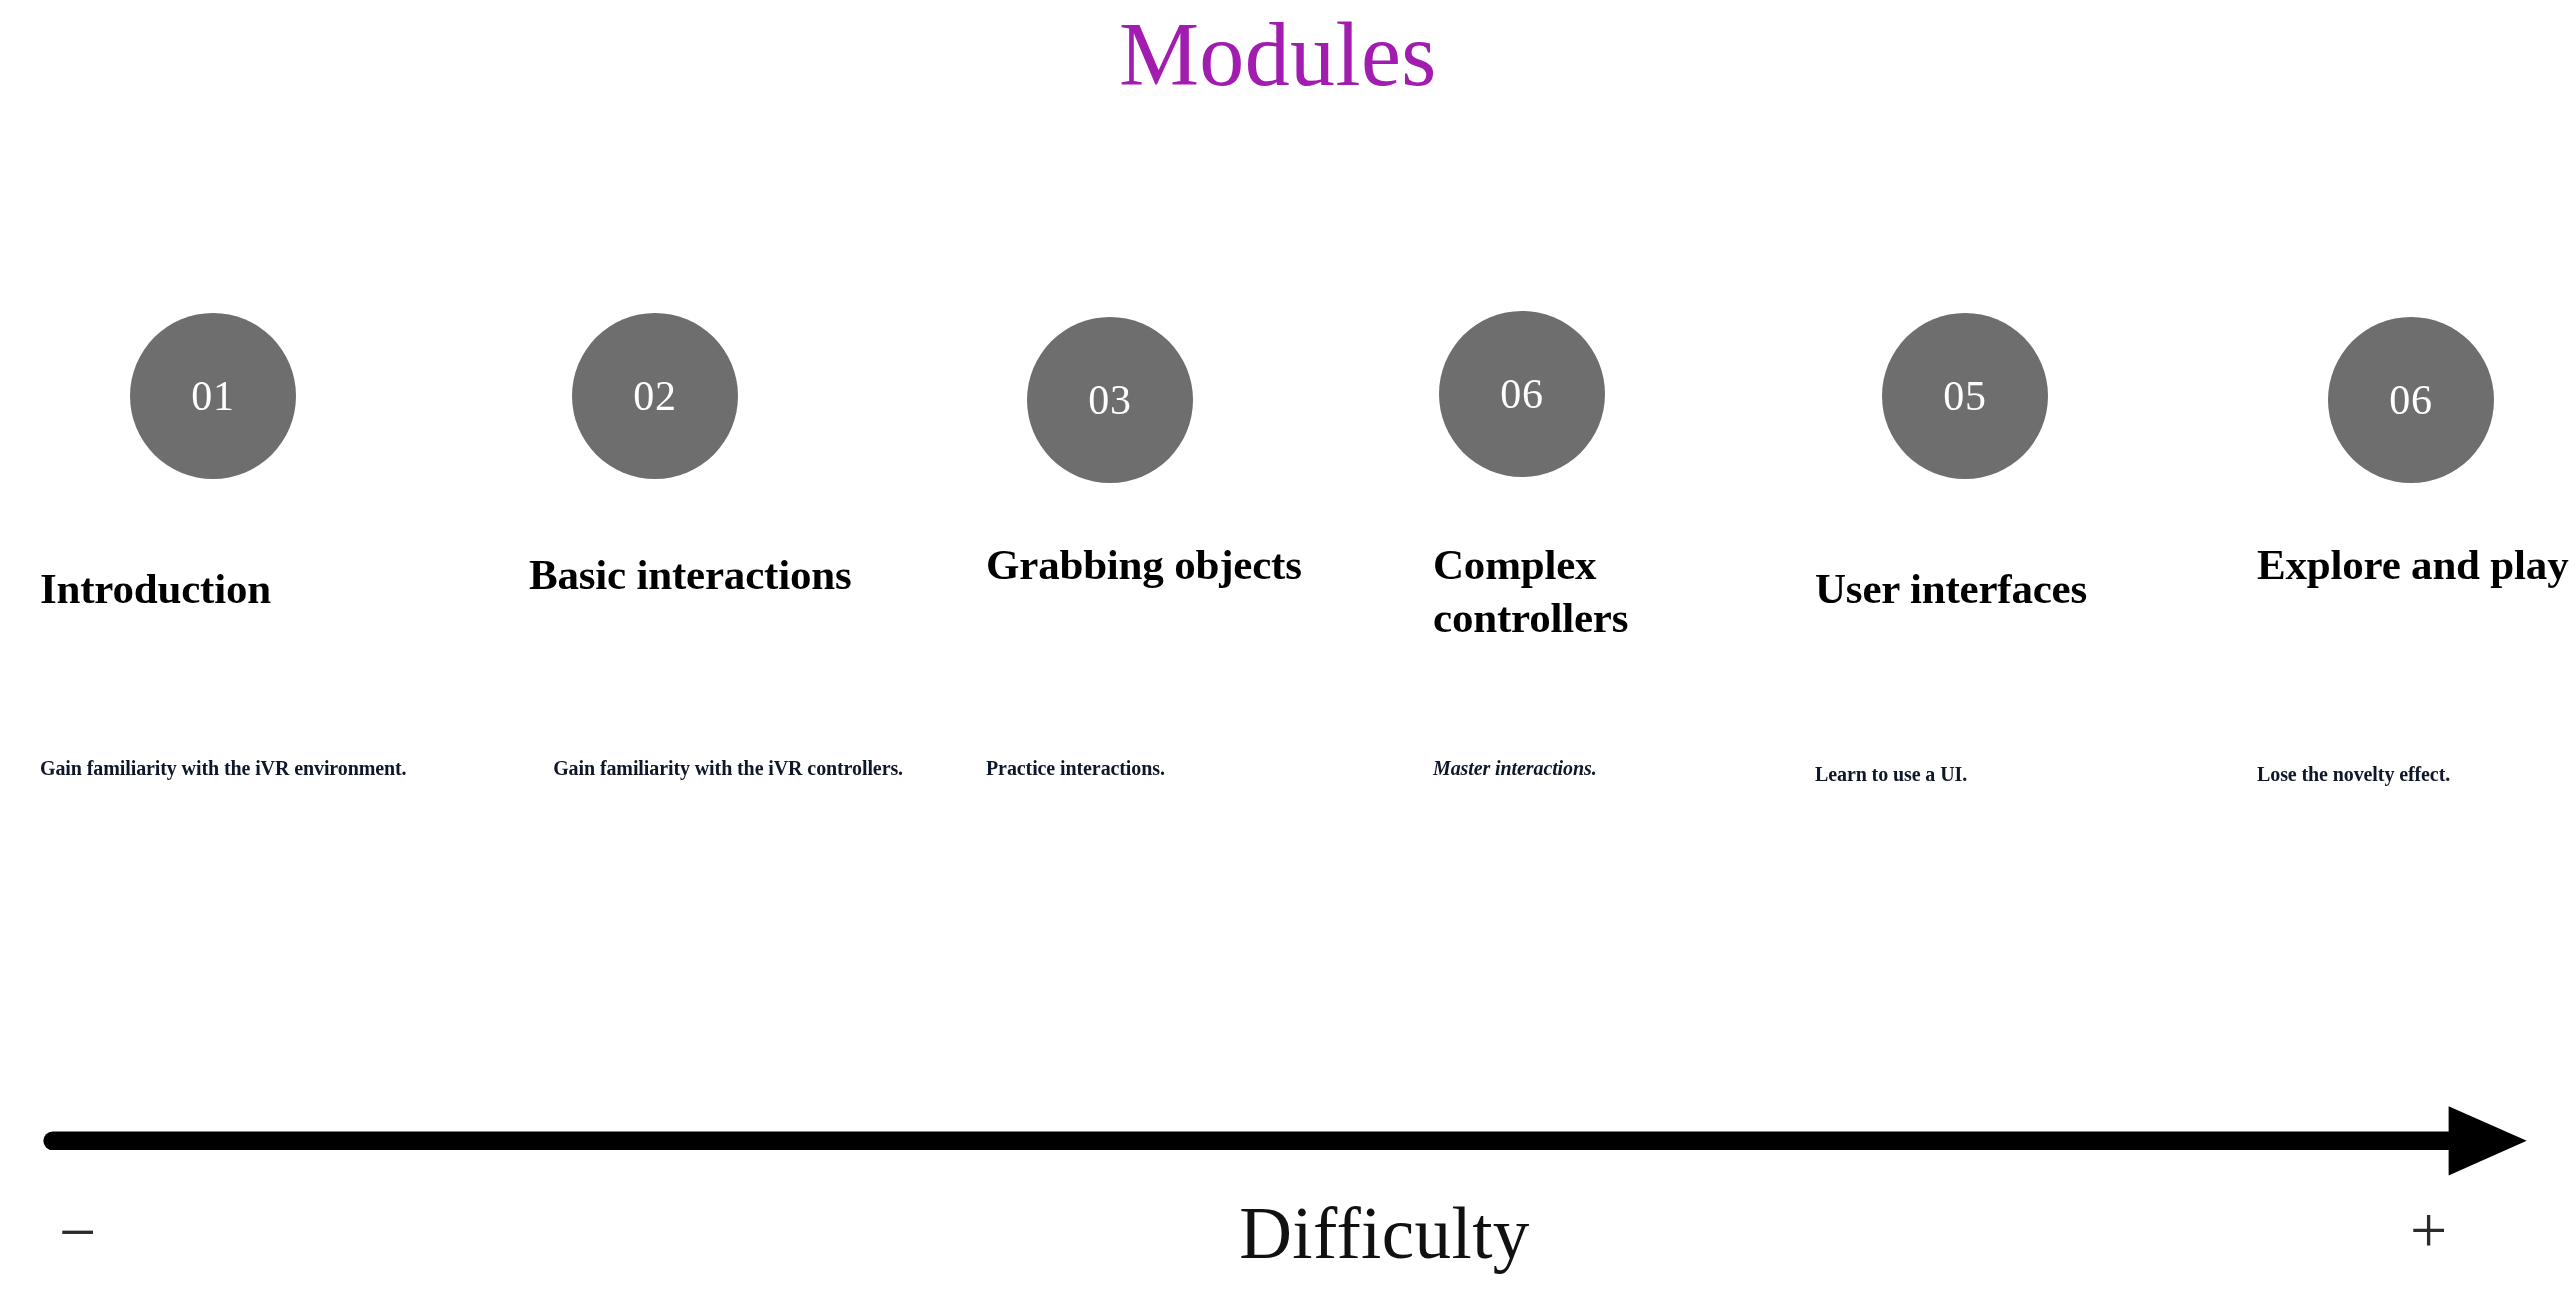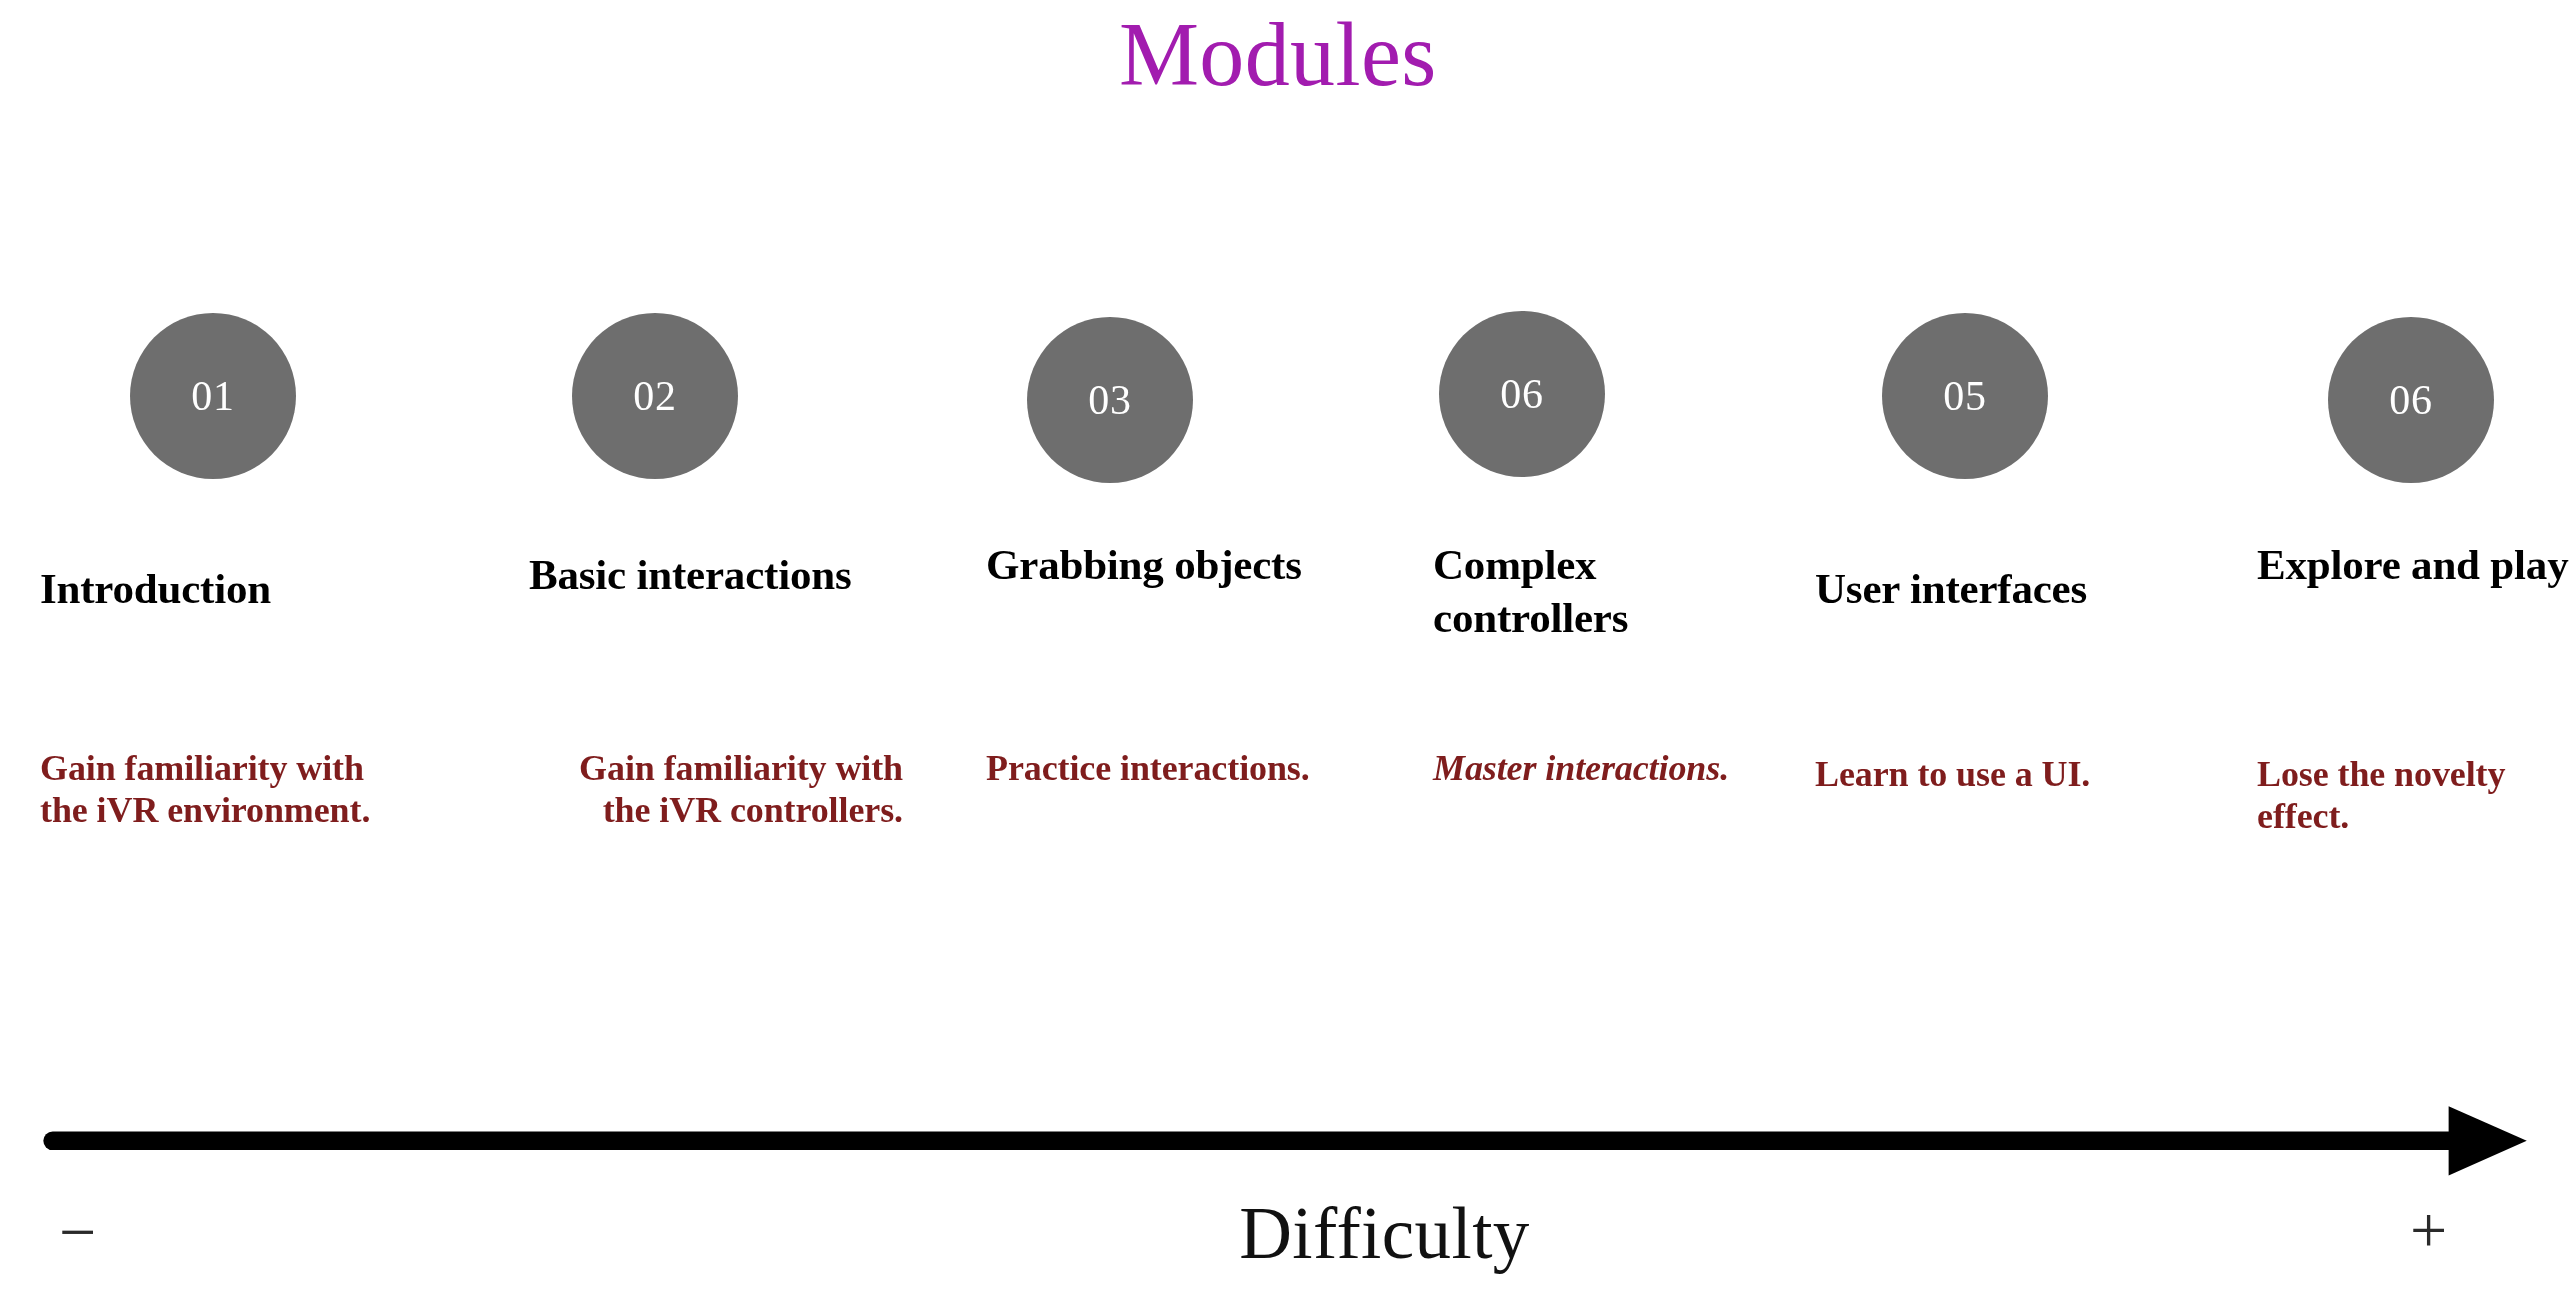--- a/index.html
+++ b/index.html
@@ -69,24 +69,24 @@
   .module-title {
     position: absolute;
     font-size: 43px;
     line-height: 53px;
     font-weight: 700;
     color: #000;
     letter-spacing: -0.2px;
   }
   .module-desc {
     position: absolute;
-    font-size: 36px;
+    font-size: 20px;
     line-height: 42px;
     font-weight: 700;
-    color: #7f1d1d;
+    color: #0f172a;
     letter-spacing: -0.1px;
   }
 
   
   .m1 .module-badge { left: 122px;  top: 313px; }
   .m1 .module-title { left: 32px;   top: 562px;  width: 442px; }
   .m1 .module-desc  { left: 32px;   top: 747px;  width: 374px; }
 
   .m2 .module-badge { left: 564px;  top: 313px; }
   .m2 .module-title { left: 521px;  top: 548px;  width: 374px; }

